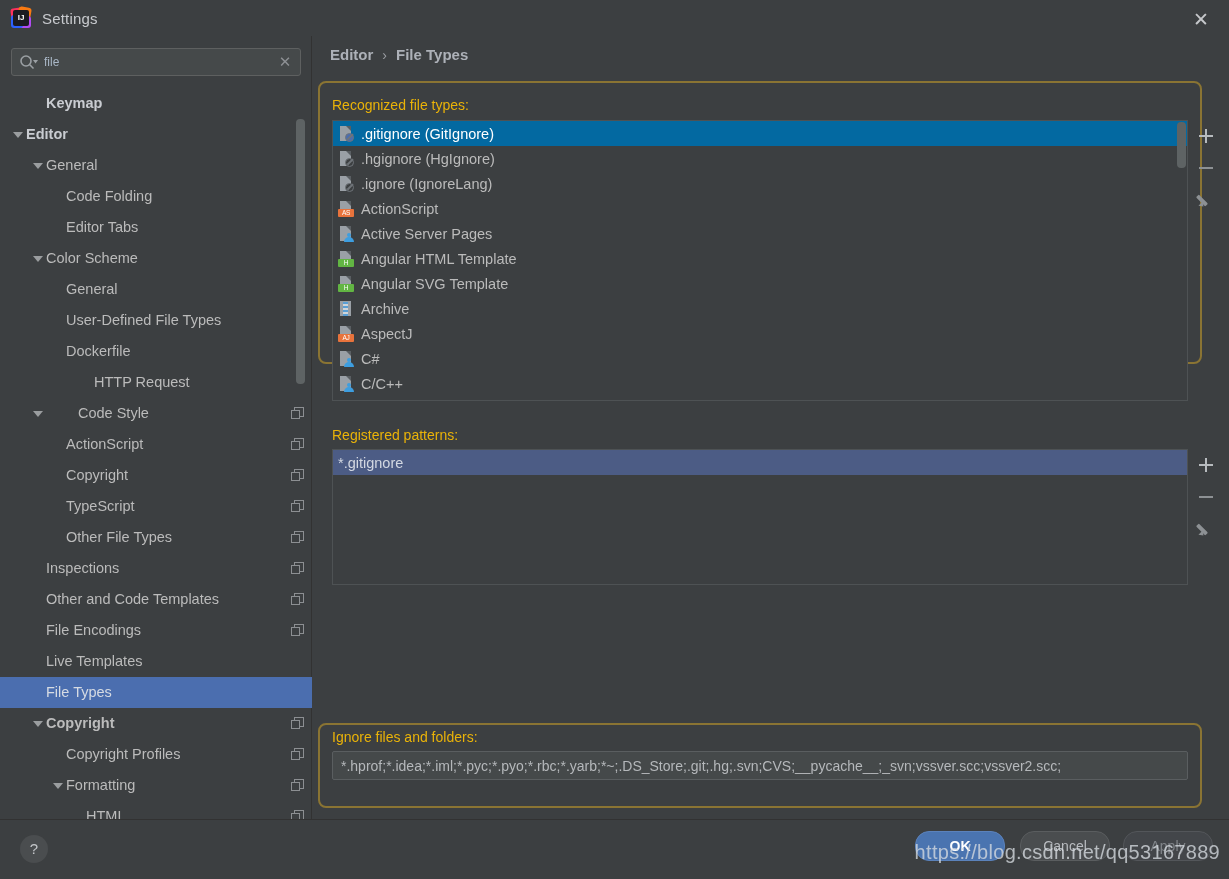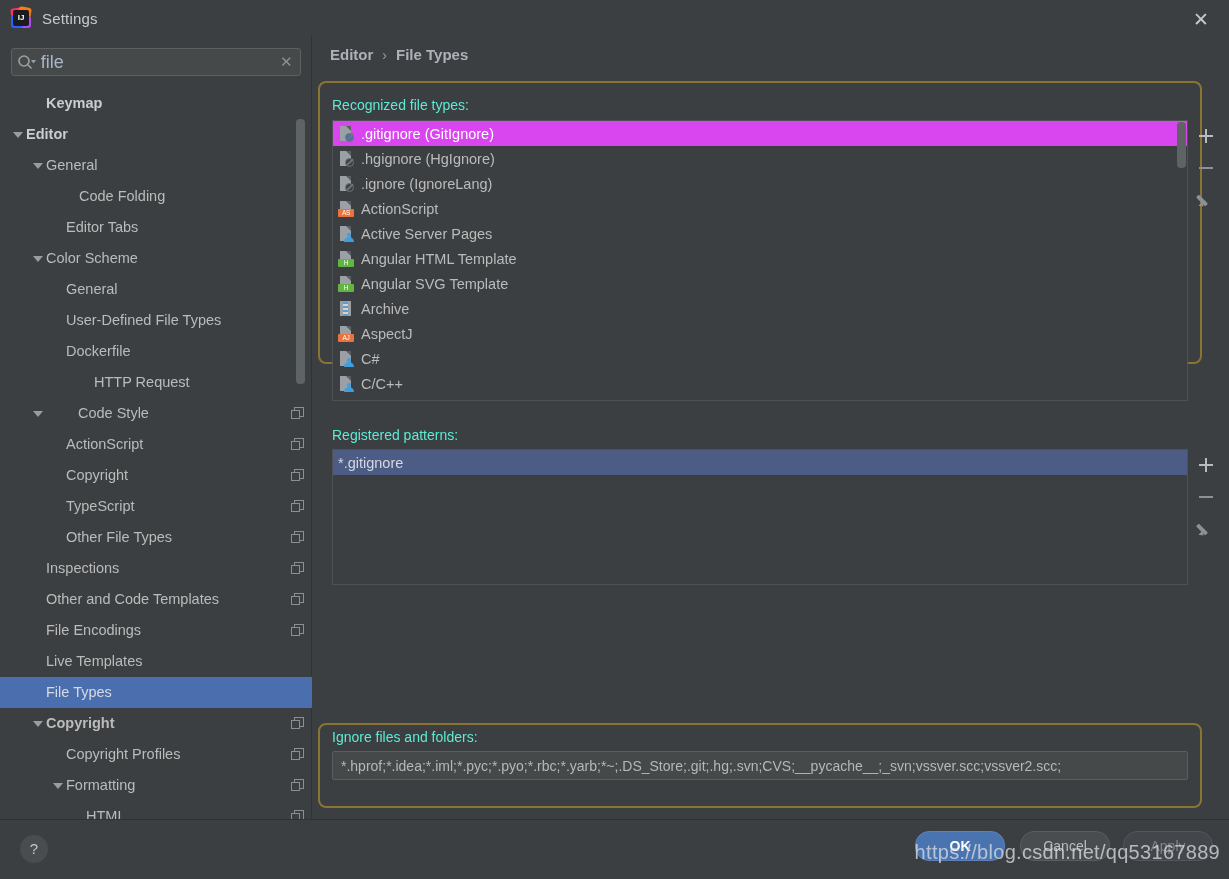--- a/index.html
+++ b/index.html
@@ -57,21 +57,21 @@
   }
   .search-wrap {
     position: absolute; left: 11px; top: 12px; width: 290px; height: 28px;
     background: #45494a; border: 1px solid #5e6060; border-radius: 3px;
     display: flex; align-items: center;
   }
   .search-icon-box { width: 34px; height: 26px; display:flex; align-items:center; justify-content:center; }
   .search-icon-box svg { display:block; }
   .search-input {
     flex: 1; background: transparent; border: none; outline: none;
-    color: #a9b7c6; font-size: 18px; font-family: "Liberation Sans", sans-serif;
+    color: #a9b7c6; font-size: 12px; font-family: "Liberation Sans", sans-serif;
     padding: 0; margin-left: -2px;
   }
   .search-clear {
     width: 30px; height: 26px; display:flex; align-items:center; justify-content:center;
     color:#8d9094; font-size:15px; cursor:pointer;
   }
 
   .tree {
     position: absolute; left: 0; top: 52px; width: 312px; height: 731px;
     overflow: hidden;
@@ -125,38 +125,38 @@
 
   
   .gold-box {
     position: absolute;
     border: 2px solid #8a7433; border-radius: 8px;
   }
   #gold-box-recognized { left: 5px; top: 45px; width: 884px; height: 283px; }
   #gold-box-ignore     { left: 5px; top: 687px; width: 884px; height: 85px; }
 
   .section-label {
-    position: absolute; font-size: 14px; color: #5eead4;
+    position: absolute; font-size: 14px; color: #eab308;
   }
 
   .list-box {
     position: absolute;
     background: #3c3f41;
     border: 1px solid #4e5254;
     overflow: hidden;
   }
   #recognized-list { left: 19px; top: 84px; width: 856px; height: 281px; }
   #patterns-list   { left: 19px; top: 413px; width: 856px; height: 136px; }
 
   .lrow {
     height: 25px; display: flex; align-items: center;
     font-size: 14.5px; color: #bbbbbb; padding-left: 5px;
     white-space: nowrap;
   }
-  .lrow.sel { background: #d946ef; color: #ffffff; }
+  .lrow.sel { background: #0369a1; color: #ffffff; }
   #patterns-list .lrow.sel { background: #4c5c85; color: #d3d8e2; }
 
   
   .ficon { position: relative; width: 16px; height: 16px; margin-right: 7px; flex: 0 0 16px; }
   .ficon .page {
     position: absolute; left: 2px; top: 0px; width: 11px; height: 15px;
     background: #9aa0a6;
   }
   .ficon .fold {
     position: absolute; left: 8px; top: 0px;
@@ -308,21 +308,21 @@
             <i></i>
           </span>
           <span class="tree-label">Editor</span>
         </div>
         <div class="tree-item" style="padding-left: 30px;">
           <span class="tw">
             <i></i>
           </span>
           <span class="tree-label">General</span>
         </div>
-        <div class="tree-item" style="padding-left: 50px; margin-left: 13px;">
+        <div class="tree-item" style="padding-left: 50px;">
           <span class="tw empty"></span>
           <span class="tree-label">Code Folding</span>
         </div>
         <div class="tree-item" style="padding-left: 50px;">
           <span class="tw empty"></span>
           <span class="tree-label">Editor Tabs</span>
         </div>
         <div class="tree-item" style="padding-left: 30px;">
           <span class="tw">
             <i></i>

